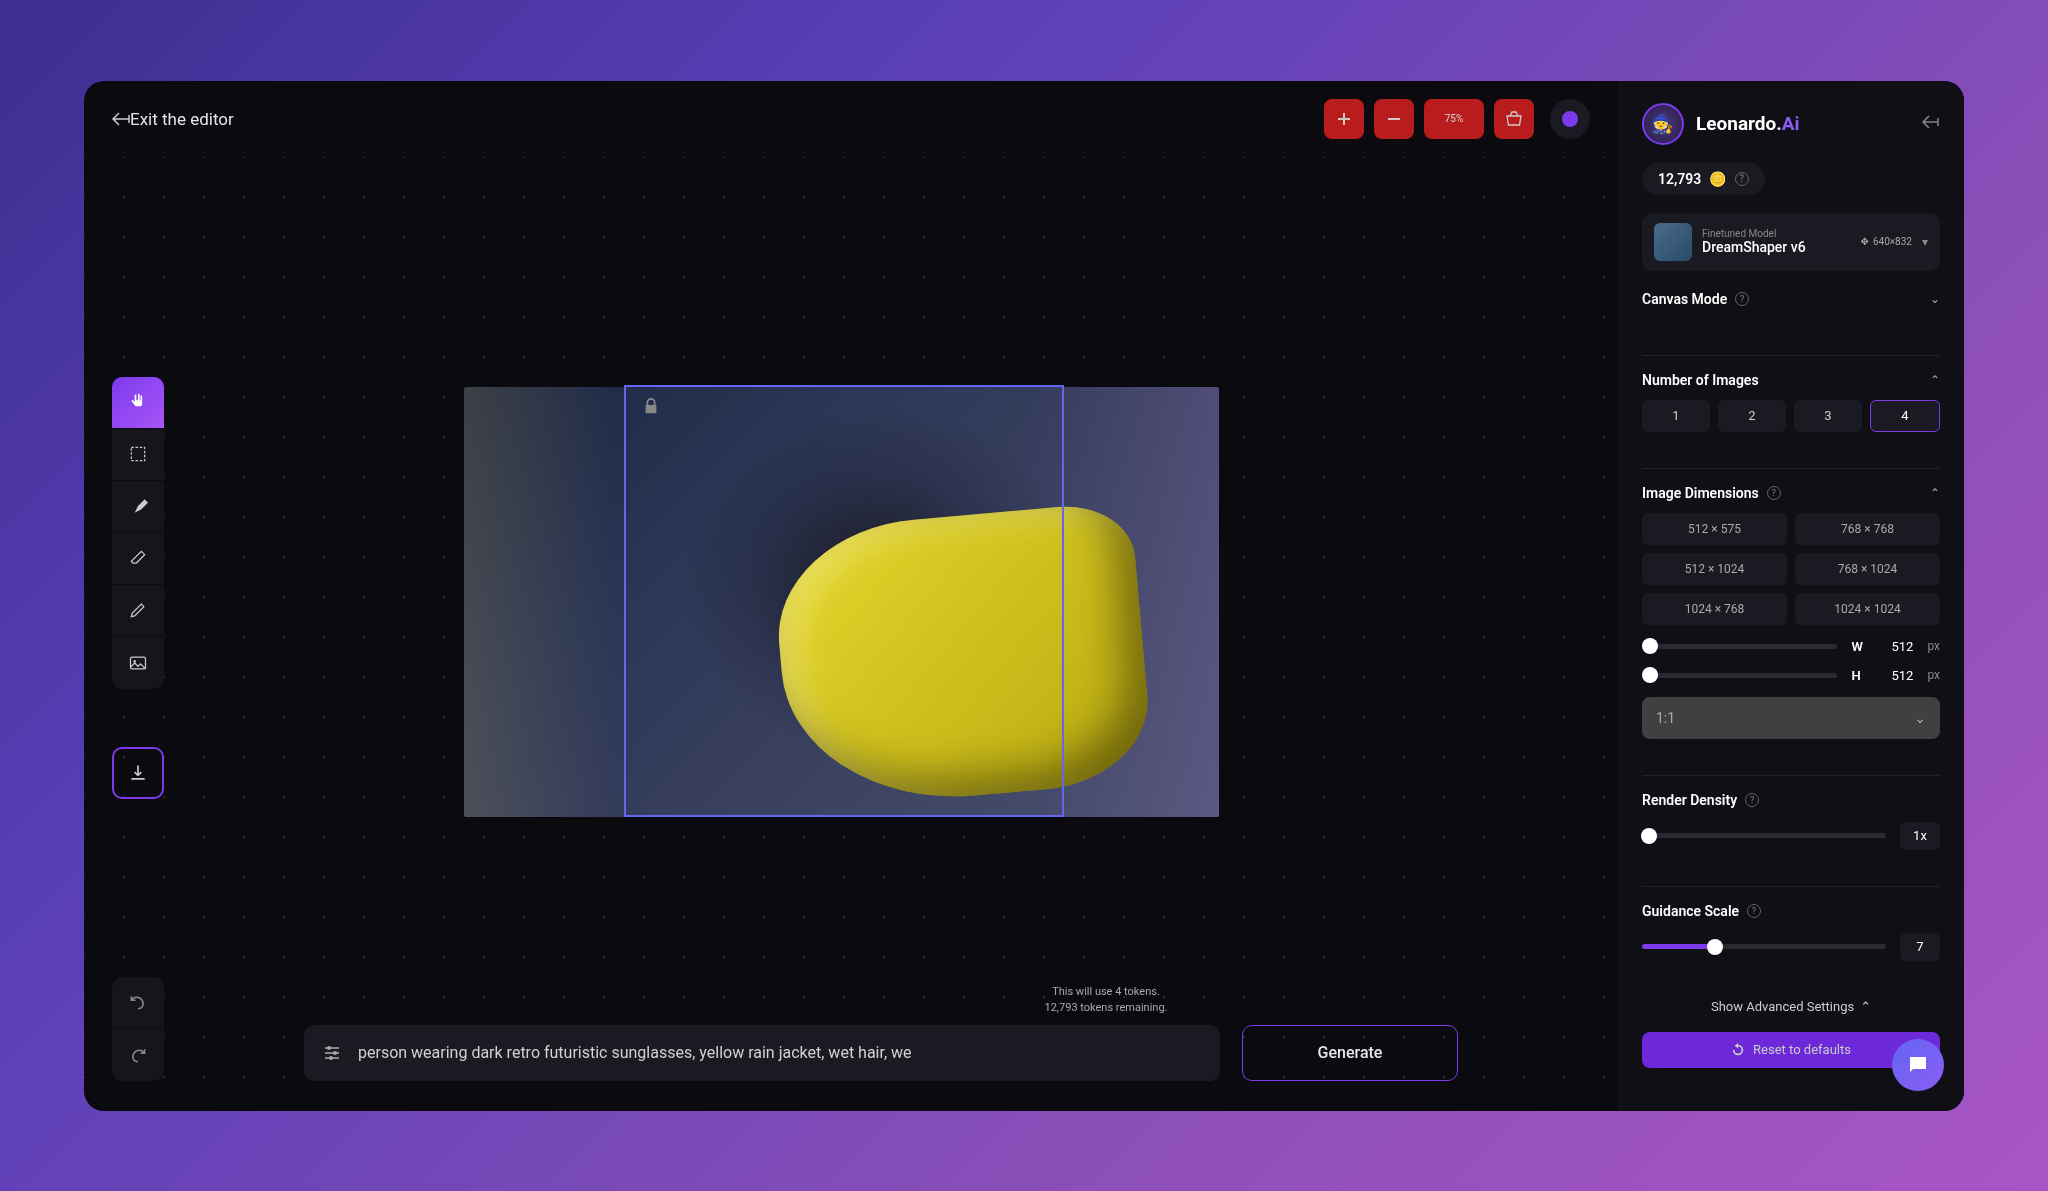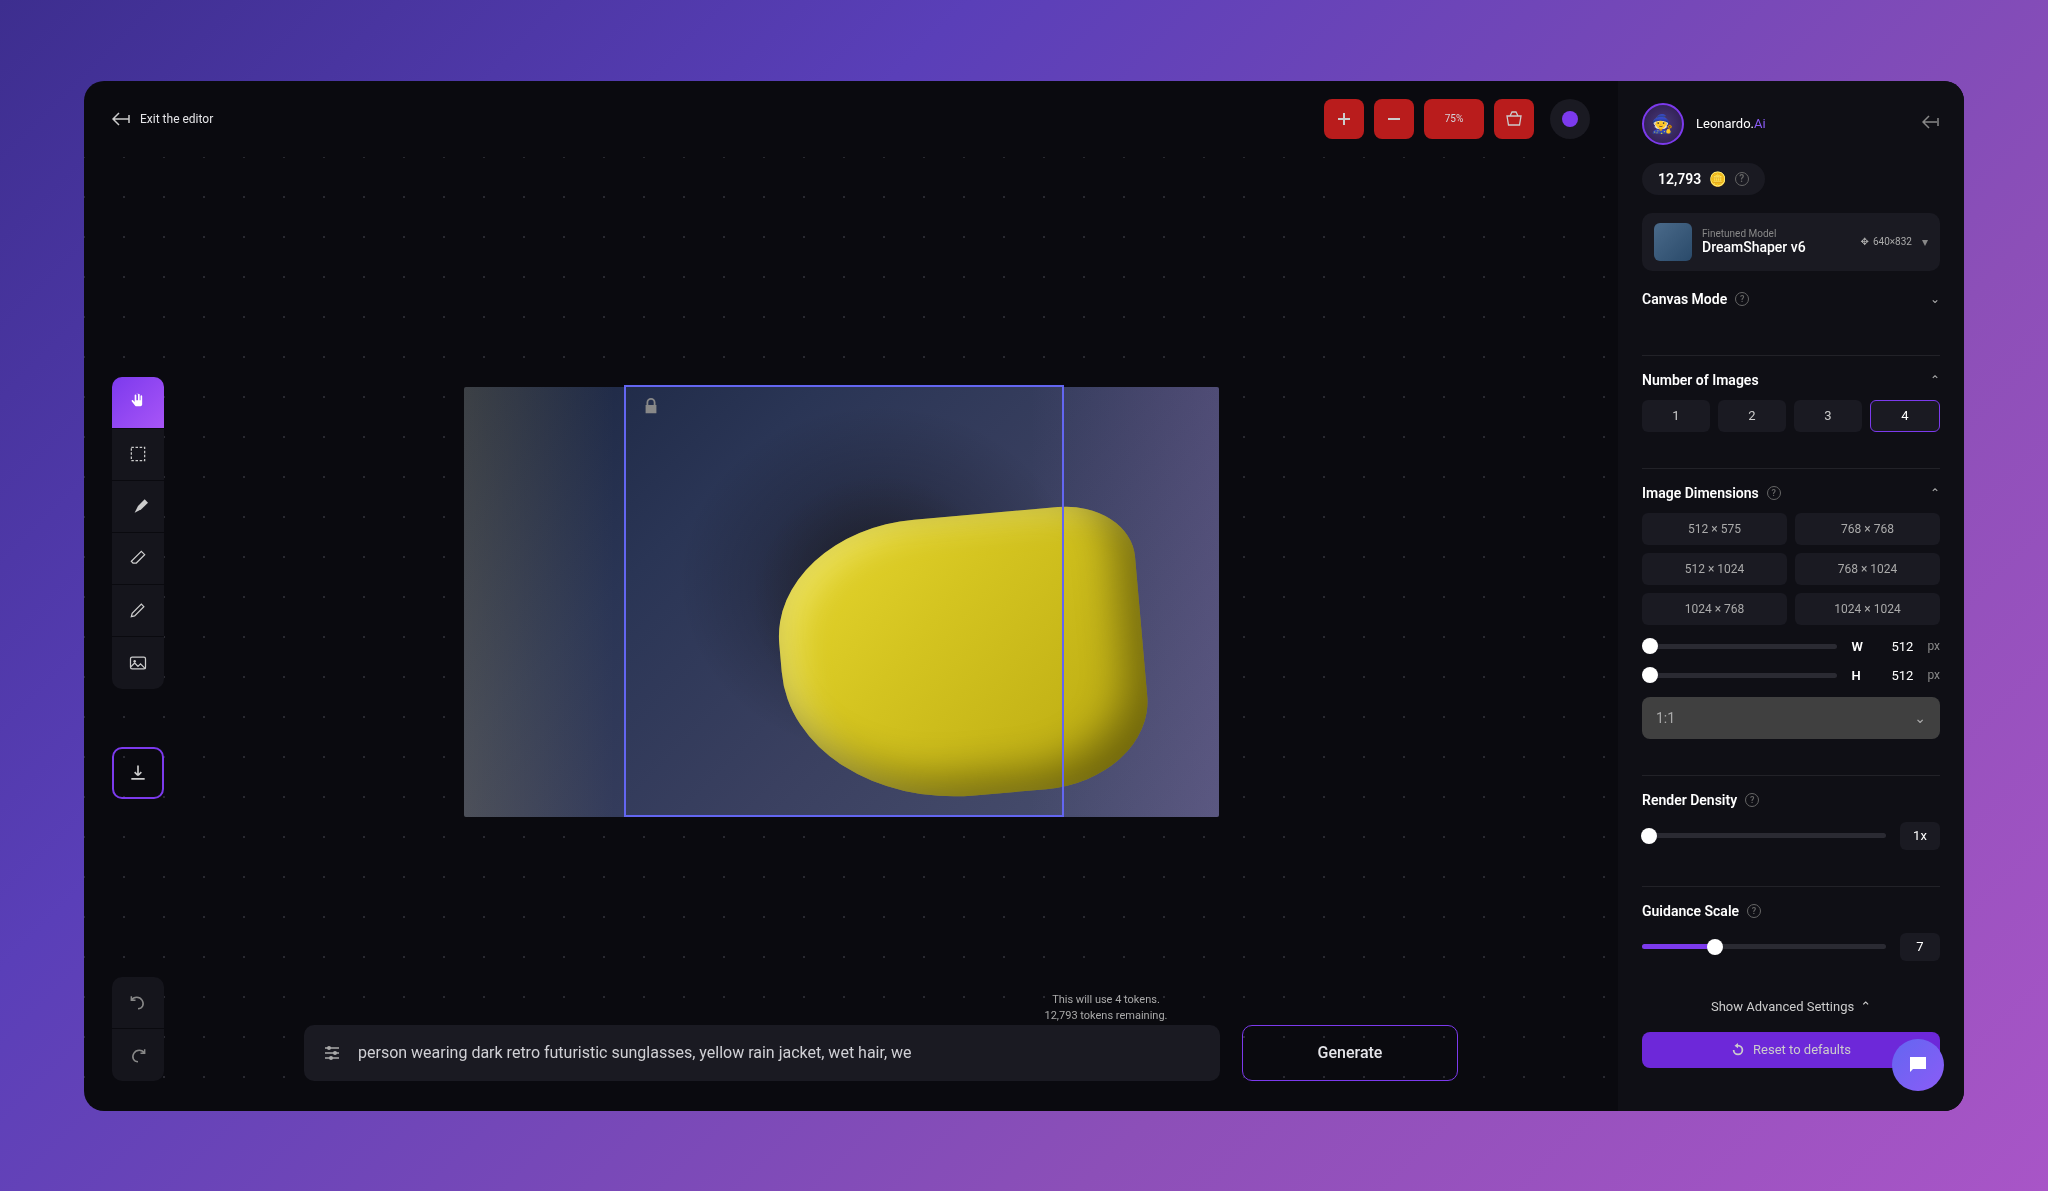--- a/index.html
+++ b/index.html
@@ -1,20 +1,20 @@
 <!DOCTYPE html>
 <html><head>
 <meta charset="utf-8">
 <style>
 *{box-sizing:border-box;margin:0;padding:0;font-family:-apple-system,BlinkMacSystemFont,"Segoe UI",Roboto,sans-serif}
 body{background:linear-gradient(135deg,#3d2e8f 0%,#5a3fb8 30%,#8c4fb8 70%,#a855c7 100%);width:2048px;height:1191px;display:flex;align-items:center;justify-content:center;overflow:hidden}
 .app{width:1880px;height:1030px;background:#0a0a0f;border-radius:20px;display:flex;position:relative;overflow:hidden}
 .main{flex:1;display:flex;flex-direction:column;position:relative}
 .topbar{display:flex;justify-content:space-between;align-items:center;padding:18px 28px}
-.exit{display:flex;align-items:flex-end;gap:10px;color:#e5e5e8;font-size:12px;cursor:pointer}
+.exit{display:flex;align-items:center;color:#e5e5e8;font-size:17px;cursor:pointer}
 .exit svg{width:18px;height:14px}
 .topright{display:flex;gap:10px;align-items:center}
 .tbtn{background:#b91c1c;border-radius:8px;height:40px;display:flex;align-items:center;justify-content:center;color:#d5d5da;font-size:10px;cursor:pointer}
 .tbtn.sq{width:40px}
 .tbtn.wide{width:60px}
 .avatar{width:40px;height:40px;border-radius:50%;background:#1a1a22;display:flex;align-items:center;justify-content:center;position:relative;margin-left:6px}
 .avatar-dot{width:16px;height:16px;border-radius:50%;background:#7c3aed}
 .canvas-area{flex:1;position:relative;background-image:radial-gradient(circle,#2a2a32 1.5px,transparent 1.5px);background-size:40px 40px;background-position:20px 20px}
 .toolbar-left{position:absolute;left:28px;top:220px;width:52px;background:#15151c;border-radius:10px;display:flex;flex-direction:column;overflow:hidden}
 .tl-item{height:52px;display:flex;align-items:center;justify-content:center;cursor:pointer;border-bottom:1px solid #0a0a0f}
@@ -31,32 +31,32 @@
 .canvas-img::before{content:"";position:absolute;inset:0;background:radial-gradient(ellipse 400px 350px at 55% 45%,rgba(0,0,0,0.4) 0%,transparent 50%),linear-gradient(90deg,rgba(255,220,100,0.15) 0%,transparent 20%,transparent 75%,rgba(160,120,200,0.2) 100%),radial-gradient(circle 180px at 55% 50%,#2a2a35 0%,transparent 70%)}
 .canvas-img::after{content:"";position:absolute;left:42%;top:30%;width:48%;height:65%;background:linear-gradient(135deg,#e8d830 0%,#d4c420 40%,#b8a810 100%);border-radius:40% 20% 30% 50%;transform:rotate(-5deg);box-shadow:inset -20px -20px 40px rgba(0,0,0,0.4),inset 20px 10px 30px rgba(255,255,200,0.3)}
 .selection{position:absolute;left:540px;top:228px;width:440px;height:432px;border:2px solid #6366f1;pointer-events:none}
 .lock-icon{position:absolute;left:558px;top:240px;width:20px;height:20px}
 .lock-icon svg{fill:#888;width:18px;height:18px}
 .review-bar{position:absolute;left:50%;transform:translateX(-50%);top:678px;background:#6366f1;border-radius:8px;height:44px;display:flex;align-items:center;padding:0 16px;gap:18px}
 .review-bar svg{width:18px;height:14px;fill:#fff}
 .review-count{color:#fff;font-size:14px;font-weight:500}
 .review-cancel{color:#e0e0f0;font-size:14px;cursor:pointer}
 .review-accept{color:#fff;font-size:14px;font-weight:600;cursor:pointer}
-.bottom{position:absolute;bottom:30px;left:220px;right:160px;display:flex;flex-direction:column;align-items:center;gap:0}
+.bottom{position:absolute;bottom:30px;left:220px;right:160px;display:flex;flex-direction:column;align-items:center;gap:8px}
 .token-info{text-align:center;color:#aaa;font-size:11px;line-height:1.5;margin-left:450px}
 .prompt-row{display:flex;gap:22px;width:100%}
 .prompt-box{flex:1;background:#1a1a22;border-radius:10px;display:flex;align-items:center;height:56px;padding:0 18px;gap:16px}
 .prompt-box svg{width:20px;height:20px;fill:#aaa}
 .prompt-text{flex:1;color:#d0d0d5;font-size:16px;white-space:nowrap;overflow:hidden}
 .gen-btn{width:216px;height:56px;border:1px solid #7c3aed;border-radius:10px;display:flex;align-items:center;justify-content:center;color:#e5e5ea;font-size:16px;font-weight:500;cursor:pointer}
 .sidebar{width:346px;background:#0f0f15;padding:22px 24px;display:flex;flex-direction:column;overflow-y:auto}
 .sb-head{display:flex;justify-content:space-between;align-items:center;margin-bottom:18px}
 .brand{display:flex;align-items:center;gap:12px}
 .brand-logo{width:42px;height:42px;border-radius:50%;border:2px solid #7c3aed;background:radial-gradient(circle,#4a3a7a,#2a1a4a);display:flex;align-items:center;justify-content:center;font-size:18px}
-.brand-name{font-size:13px;font-weight:400;color:#fff}
+.brand-name{font-size:19px;font-weight:700;color:#fff}
 .brand-name .ai{color:#8b5cf6}
 .collapse-icon{cursor:pointer}
 .collapse-icon svg{width:18px;height:14px;stroke:#888;fill:none}
 .tokens-chip{background:#1a1a22;border-radius:20px;padding:8px 16px;display:inline-flex;align-items:center;gap:8px;align-self:flex-start;margin-bottom:18px}
 .tokens-chip span{color:#fff;font-size:14px;font-weight:600}
 .tokens-chip .coin{font-size:14px}
 .tokens-chip .q{width:14px;height:14px;border:1px solid #666;border-radius:50%;display:flex;align-items:center;justify-content:center;color:#666;font-size:10px}
 .model-card{background:#1a1a22;border-radius:10px;padding:10px 12px;display:flex;align-items:center;gap:10px;margin-bottom:20px;cursor:pointer}
 .model-thumb{width:38px;height:38px;border-radius:6px;background:linear-gradient(135deg,#4a6a8a,#2a4a6a)}
 .model-info{flex:1}

